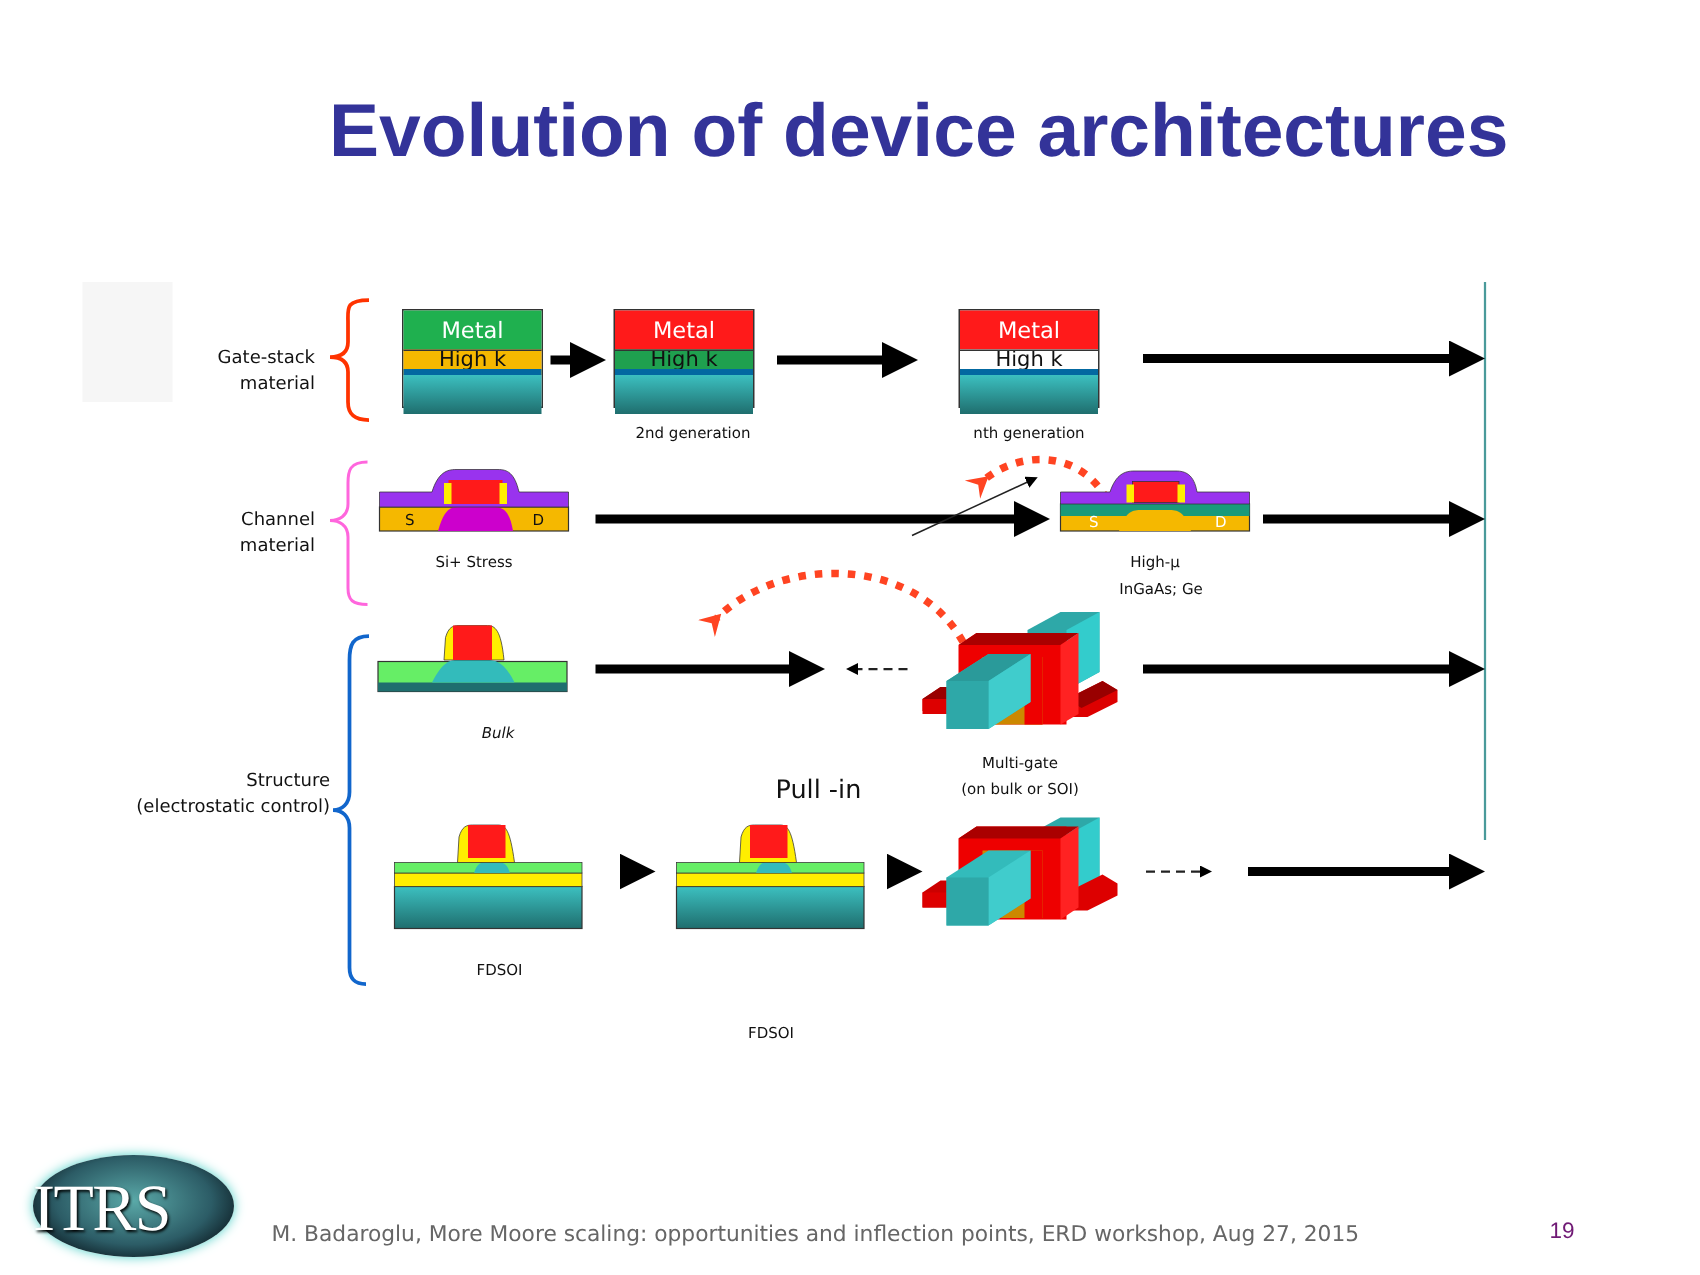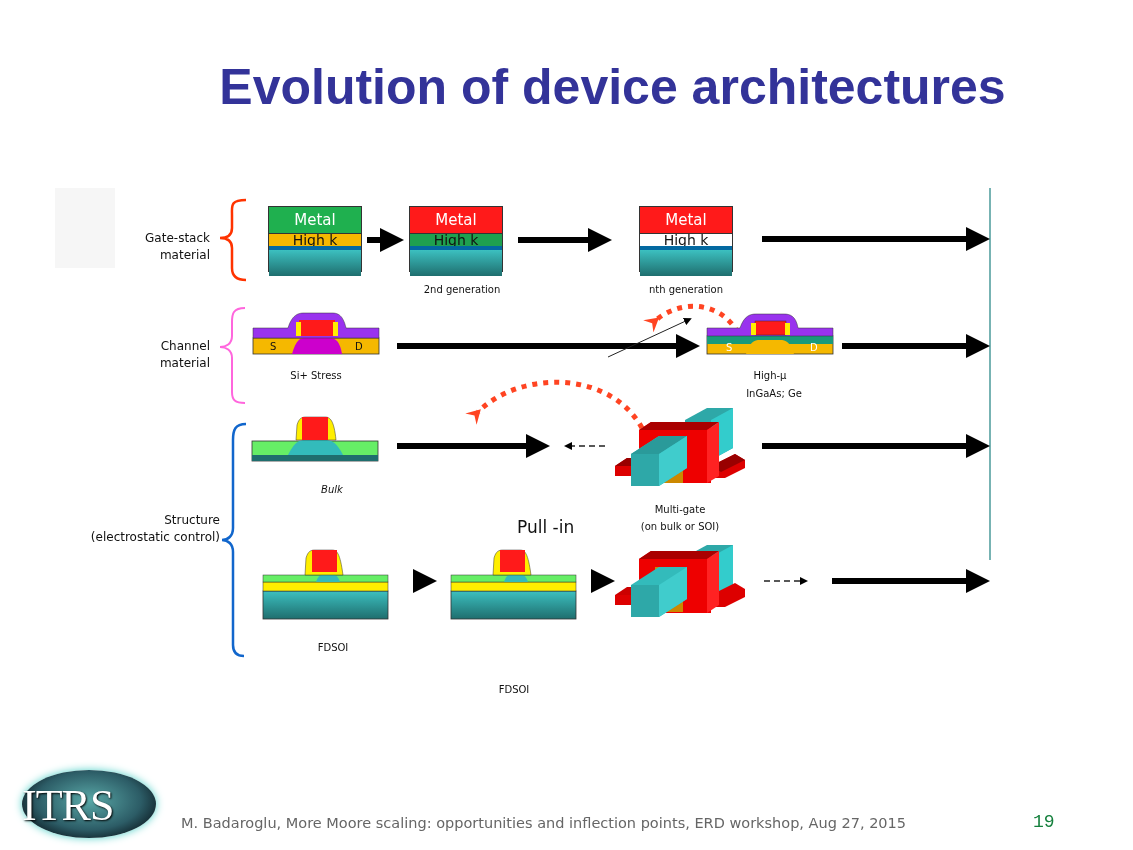--- a/index.html
+++ b/index.html
@@ -2,21 +2,21 @@
 <html><head>
 <meta charset="utf-8">
 <style>
   html,body{margin:0;padding:0;background:#fff;}
   body{width:1133px;height:850px;position:relative;overflow:hidden;font-family:"Liberation Sans",sans-serif;}
   .title{position:absolute;left:14px;top:58px;width:1133px;text-align:center;font-weight:bold;font-size:50px;color:#333399;letter-spacing:0px;padding-left:32px;}
   .lbl{position:absolute;font-family:"DejaVu Sans",sans-serif;font-size:12px;color:#111;text-align:right;line-height:17px;white-space:nowrap;}
   .cap{position:absolute;font-family:"DejaVu Sans",sans-serif;font-size:10px;color:#111;text-align:center;white-space:nowrap;transform:translateX(-50%);}
   .pull{position:absolute;font-family:"DejaVu Sans",sans-serif;font-size:17px;color:#111;white-space:nowrap;}
   .footer{position:absolute;left:181px;top:815px;font-family:"DejaVu Sans",sans-serif;font-size:14.5px;color:#666;white-space:nowrap;}
-  .pnum{position:absolute;left:1033px;top:812px;font-family:Liberation Mono, monospace;font-size:18px;color:#15803d;}
+  .pnum{position:absolute;left:1033px;top:812px;font-family:Liberation Sans, sans-serif;font-size:15px;color:#701a75;}
   svg{position:absolute;left:0;top:0;}
   .gs{position:absolute;width:94px;height:66px;border:1px solid #333;box-sizing:border-box;font-family:"DejaVu Sans",sans-serif;}
   .gs .m{height:26px;color:#fff;font-size:15px;text-align:center;line-height:26px;}
   .gs .h{height:12px;font-size:14px;line-height:12px;text-align:center;color:#111;border-top:1px solid #333;border-bottom:4px solid #0369a1;overflow:hidden;}
   .gs .s{height:26px;background:linear-gradient(#3cc0c0,#1f6e6e);}
   .logo{position:absolute;left:22px;top:770px;width:134px;height:68px;border-radius:50%;background:radial-gradient(ellipse at 50% 45%,#5aa9a8 0%,#2c5c66 55%,#0e1f26 80%,#6fc8c6 92%,#fff 100%);box-shadow:0 0 8px #4fd0c8;}
   .logo span{position:absolute;left:0;top:10px;width:134px;text-align:left;font-family:"Liberation Serif",serif;font-size:44px;color:#fff;letter-spacing:-1px;text-shadow:1px 1px 2px #000;}
 </style>
 </head>
 <body>

